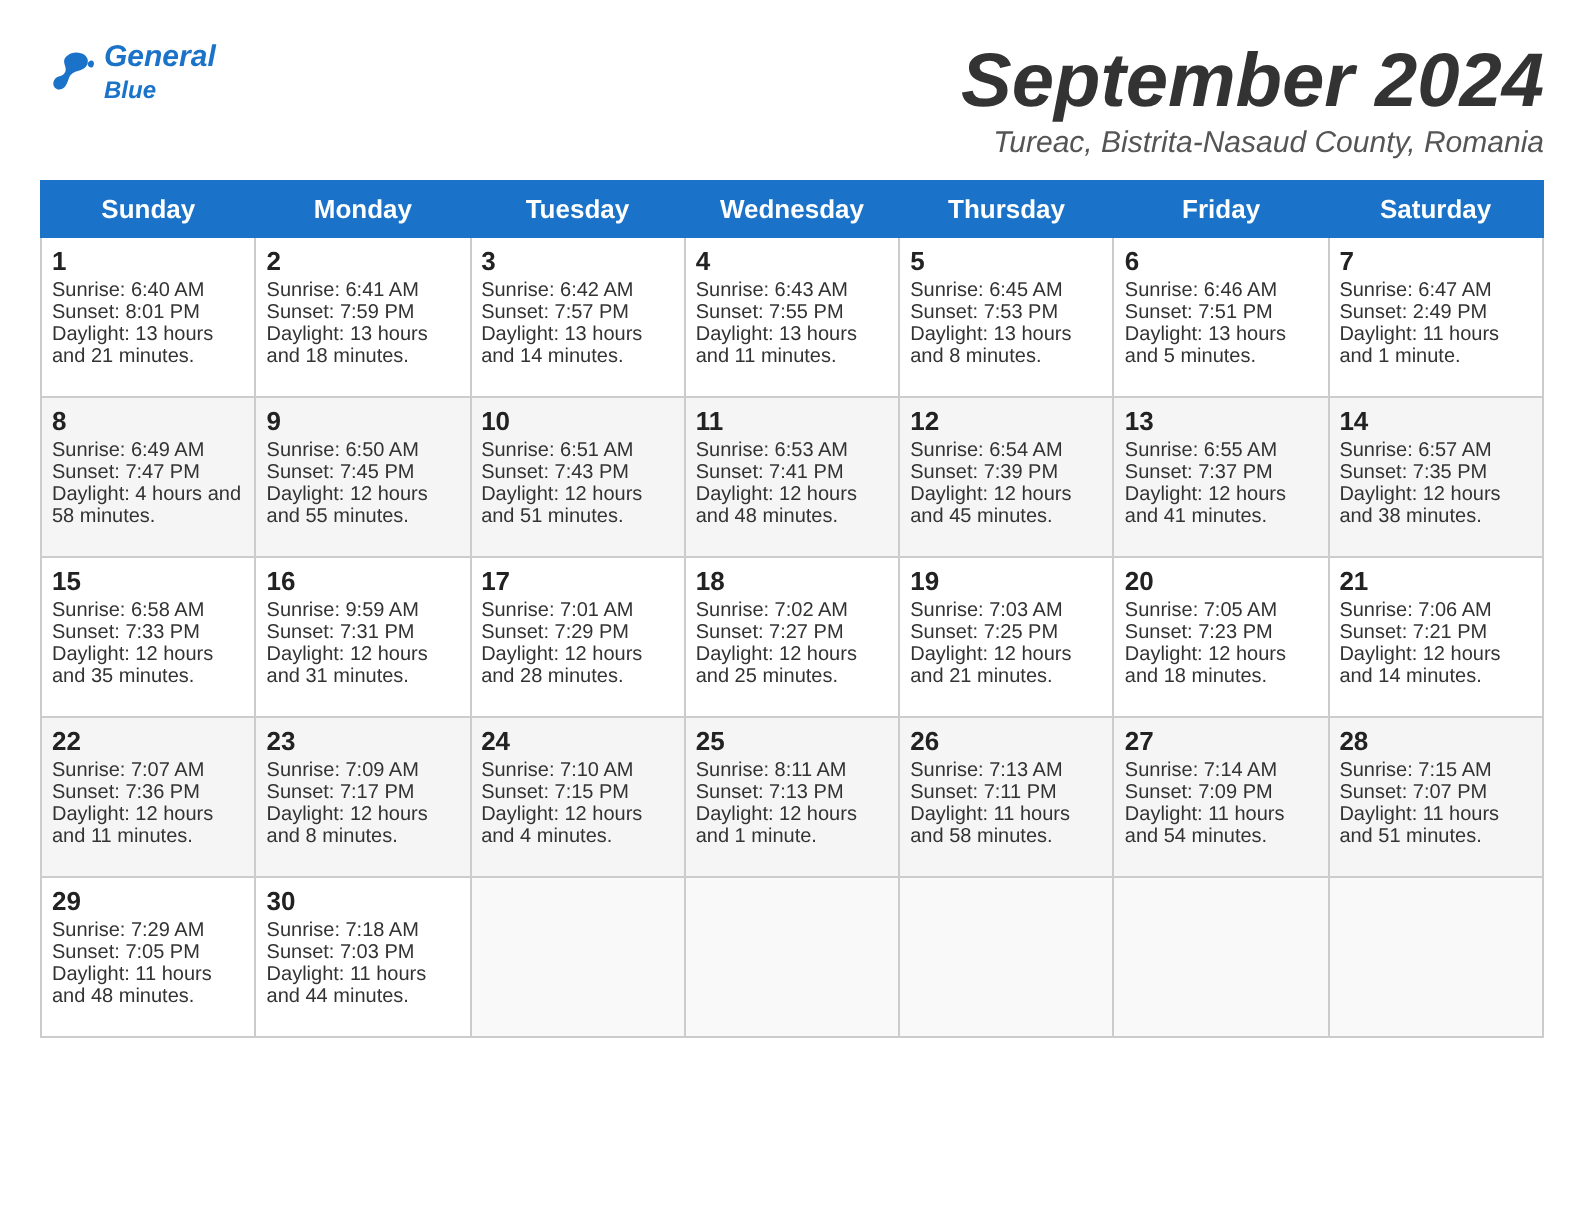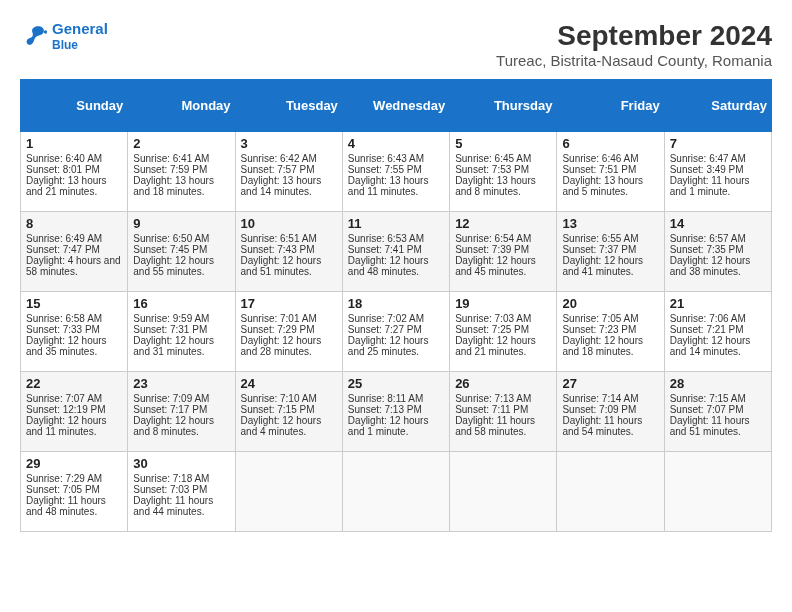--- a/index.html
+++ b/index.html
@@ -8,54 +8,55 @@
       background: #fff;
       width: 792px;
       min-height: 612px;
       padding: 20px;
     }
     .header {
       display: flex;
       align-items: flex-start;
       justify-content: space-between;
       margin-bottom: 10px;
+      font-style: italic;
     }
     .logo {
       display: flex;
       align-items: center;
       gap: 4px;
     }
     .logo-bird {
       width: 28px;
       height: 28px;
     }
     .title-block {
       text-align: right;
     }
     .month-title {
-      font-size: 28px;
+      font-size: 38px;
       font-weight: bold;
       color: #333;
     }
     .subtitle {
       font-size: 15px;
       color: #555;
     }
     table {
       width: 100%;
       border-collapse: collapse;
       table-layout: fixed;
     }
     thead tr th {
       background-color: #1a73c9;
       color: #fff;
       font-size: 13px;
       font-weight: bold;
-      padding: 18px 4px;
-      text-align: right;
+      padding: 6px 4px;
+      text-align: center;
       border: 1px solid #1a73c9;
     }
     tbody tr td {
       border: 1px solid #ccc;
       vertical-align: top;
       padding: 4px 5px;
       font-size: 10px;
       color: #333;
       height: 80px;
       background: #fff;
@@ -107,42 +108,42 @@
       </tr>
   </thead>
   <tbody id="tbody">
       <tr>
         <td><span class="day-num">1</span><span>Sunrise: 6:40 AM</span><br><span>Sunset: 8:01 PM</span><br><span>Daylight: 13 hours and 21 minutes.</span></td>
         <td><span class="day-num">2</span><span>Sunrise: 6:41 AM</span><br><span>Sunset: 7:59 PM</span><br><span>Daylight: 13 hours and 18 minutes.</span></td>
         <td><span class="day-num">3</span><span>Sunrise: 6:42 AM</span><br><span>Sunset: 7:57 PM</span><br><span>Daylight: 13 hours and 14 minutes.</span></td>
         <td><span class="day-num">4</span><span>Sunrise: 6:43 AM</span><br><span>Sunset: 7:55 PM</span><br><span>Daylight: 13 hours and 11 minutes.</span></td>
         <td><span class="day-num">5</span><span>Sunrise: 6:45 AM</span><br><span>Sunset: 7:53 PM</span><br><span>Daylight: 13 hours and 8 minutes.</span></td>
         <td><span class="day-num">6</span><span>Sunrise: 6:46 AM</span><br><span>Sunset: 7:51 PM</span><br><span>Daylight: 13 hours and 5 minutes.</span></td>
-        <td><span class="day-num">7</span><span>Sunrise: 6:47 AM</span><br><span>Sunset: 3:49 PM</span><br><span>Daylight: 11 hours and 1 minute.</span></td>
+        <td><span class="day-num">7</span><span>Sunrise: 6:47 AM</span><br><span>Sunset: 2:49 PM</span><br><span>Daylight: 11 hours and 1 minute.</span></td>
       </tr>
       <tr>
         <td><span class="day-num">8</span><span>Sunrise: 6:49 AM</span><br><span>Sunset: 7:47 PM</span><br><span>Daylight: 4 hours and 58 minutes.</span></td>
         <td><span class="day-num">9</span><span>Sunrise: 6:50 AM</span><br><span>Sunset: 7:45 PM</span><br><span>Daylight: 12 hours and 55 minutes.</span></td>
         <td><span class="day-num">10</span><span>Sunrise: 6:51 AM</span><br><span>Sunset: 7:43 PM</span><br><span>Daylight: 12 hours and 51 minutes.</span></td>
         <td><span class="day-num">11</span><span>Sunrise: 6:53 AM</span><br><span>Sunset: 7:41 PM</span><br><span>Daylight: 12 hours and 48 minutes.</span></td>
         <td><span class="day-num">12</span><span>Sunrise: 6:54 AM</span><br><span>Sunset: 7:39 PM</span><br><span>Daylight: 12 hours and 45 minutes.</span></td>
         <td><span class="day-num">13</span><span>Sunrise: 6:55 AM</span><br><span>Sunset: 7:37 PM</span><br><span>Daylight: 12 hours and 41 minutes.</span></td>
         <td><span class="day-num">14</span><span>Sunrise: 6:57 AM</span><br><span>Sunset: 7:35 PM</span><br><span>Daylight: 12 hours and 38 minutes.</span></td>
       </tr>
       <tr>
         <td><span class="day-num">15</span><span>Sunrise: 6:58 AM</span><br><span>Sunset: 7:33 PM</span><br><span>Daylight: 12 hours and 35 minutes.</span></td>
         <td><span class="day-num">16</span><span>Sunrise: 9:59 AM</span><br><span>Sunset: 7:31 PM</span><br><span>Daylight: 12 hours and 31 minutes.</span></td>
         <td><span class="day-num">17</span><span>Sunrise: 7:01 AM</span><br><span>Sunset: 7:29 PM</span><br><span>Daylight: 12 hours and 28 minutes.</span></td>
         <td><span class="day-num">18</span><span>Sunrise: 7:02 AM</span><br><span>Sunset: 7:27 PM</span><br><span>Daylight: 12 hours and 25 minutes.</span></td>
         <td><span class="day-num">19</span><span>Sunrise: 7:03 AM</span><br><span>Sunset: 7:25 PM</span><br><span>Daylight: 12 hours and 21 minutes.</span></td>
         <td><span class="day-num">20</span><span>Sunrise: 7:05 AM</span><br><span>Sunset: 7:23 PM</span><br><span>Daylight: 12 hours and 18 minutes.</span></td>
         <td><span class="day-num">21</span><span>Sunrise: 7:06 AM</span><br><span>Sunset: 7:21 PM</span><br><span>Daylight: 12 hours and 14 minutes.</span></td>
       </tr>
       <tr>
-        <td><span class="day-num">22</span><span>Sunrise: 7:07 AM</span><br><span>Sunset: 12:19 PM</span><br><span>Daylight: 12 hours and 11 minutes.</span></td>
+        <td><span class="day-num">22</span><span>Sunrise: 7:07 AM</span><br><span>Sunset: 7:36 PM</span><br><span>Daylight: 12 hours and 11 minutes.</span></td>
         <td><span class="day-num">23</span><span>Sunrise: 7:09 AM</span><br><span>Sunset: 7:17 PM</span><br><span>Daylight: 12 hours and 8 minutes.</span></td>
         <td><span class="day-num">24</span><span>Sunrise: 7:10 AM</span><br><span>Sunset: 7:15 PM</span><br><span>Daylight: 12 hours and 4 minutes.</span></td>
         <td><span class="day-num">25</span><span>Sunrise: 8:11 AM</span><br><span>Sunset: 7:13 PM</span><br><span>Daylight: 12 hours and 1 minute.</span></td>
         <td><span class="day-num">26</span><span>Sunrise: 7:13 AM</span><br><span>Sunset: 7:11 PM</span><br><span>Daylight: 11 hours and 58 minutes.</span></td>
         <td><span class="day-num">27</span><span>Sunrise: 7:14 AM</span><br><span>Sunset: 7:09 PM</span><br><span>Daylight: 11 hours and 54 minutes.</span></td>
         <td><span class="day-num">28</span><span>Sunrise: 7:15 AM</span><br><span>Sunset: 7:07 PM</span><br><span>Daylight: 11 hours and 51 minutes.</span></td>
       </tr>
       <tr>
         <td><span class="day-num">29</span><span>Sunrise: 7:29 AM</span><br><span>Sunset: 7:05 PM</span><br><span>Daylight: 11 hours and 48 minutes.</span></td>
         <td><span class="day-num">30</span><span>Sunrise: 7:18 AM</span><br><span>Sunset: 7:03 PM</span><br><span>Daylight: 11 hours and 44 minutes.</span></td>

